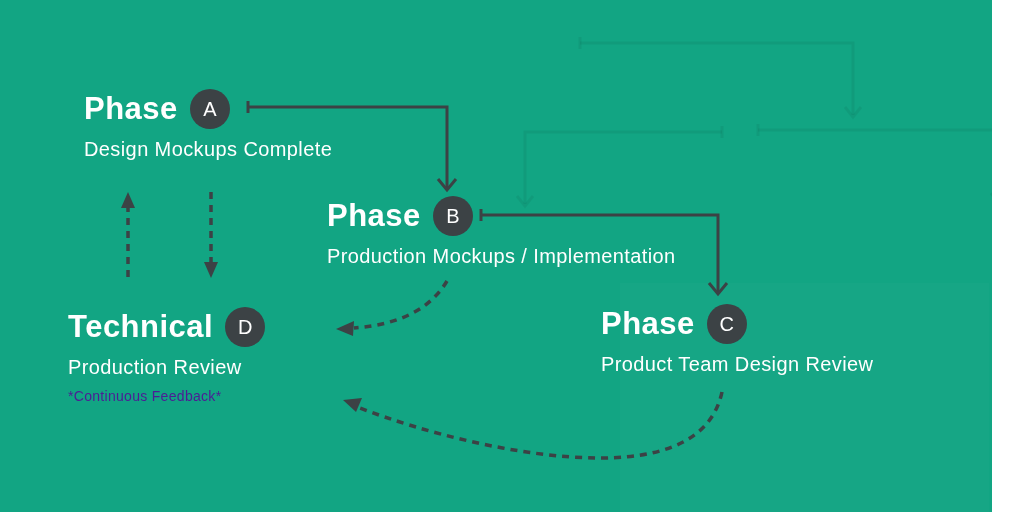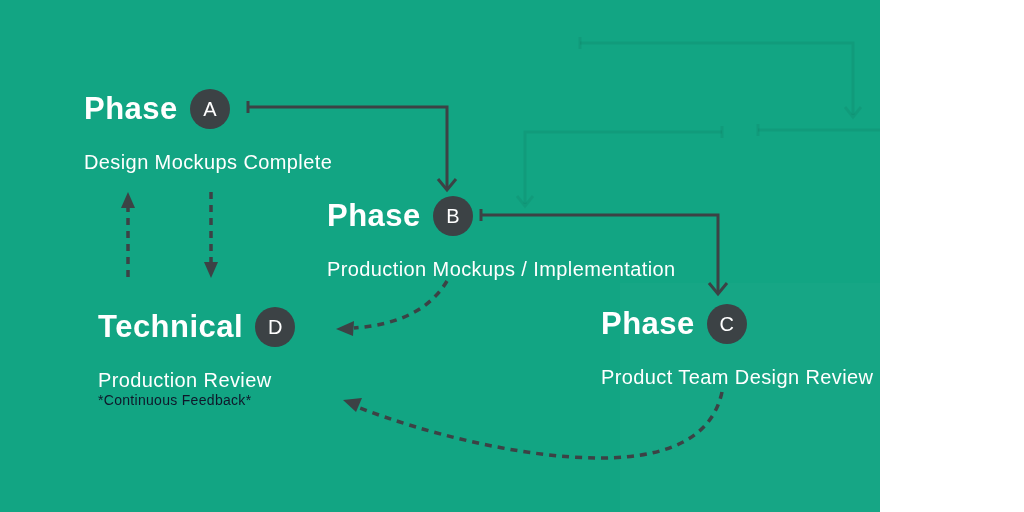--- a/index.html
+++ b/index.html
@@ -3,21 +3,21 @@
 <meta charset="utf-8">
 <style>
   html, body { margin: 0; padding: 0; }
   body {
     width: 1024px; height: 512px;
     font-family: "Liberation Sans", "DejaVu Sans", sans-serif;
     overflow: hidden;
   }
   .canvas {
     position: relative;
-    width: 880px; height: 512px;
+    width: 992px; height: 512px;
     background: #12a583;
     overflow: hidden;
   }
   .arrows-layer {
     position: absolute;
     left: 0; top: 0;
     width: 1024px; height: 512px;
     display: block;
   }
   .node { position: absolute; }
@@ -40,38 +40,39 @@
     background: #3c4245;
     color: #ffffff;
     font-size: 20px;
     font-weight: 400;
     display: flex;
     align-items: center;
     justify-content: center;
     flex: 0 0 auto;
   }
   .subtitle {
-    margin-top: 21px;
+    margin-top: 8px;
     font-size: 20px;
     font-weight: 400;
     color: #ffffff;
     letter-spacing: 0.4px;
     white-space: nowrap;
   }
   .note {
+    margin-top: 9px;
     font-size: 14px;
     font-weight: 400;
-    color: #0f172a;
+    color: #4c1d95;
     letter-spacing: 0.3px;
     white-space: nowrap;
   }
   .node-phase-a   { left: 84px;  top: 88px;  }
   .node-phase-b   { left: 327px; top: 195px; }
   .node-phase-c   { left: 601px; top: 303px; }
-  .node-technical { left: 98px;  top: 306px; }
+  .node-technical { left: 68px;  top: 306px; }
 </style>
 </head>
 <body>
 
 <div class="canvas">
 
   <svg class="arrows-layer" viewBox="0 0 1024 512" xmlns="http://www.w3.org/2000/svg">
 
     <g stroke="rgba(0,0,0,0.055)" stroke-width="3" fill="none">
       <rect x="620" y="283" width="369" height="229" fill="rgba(255,255,255,0.02)" stroke="none"></rect>

